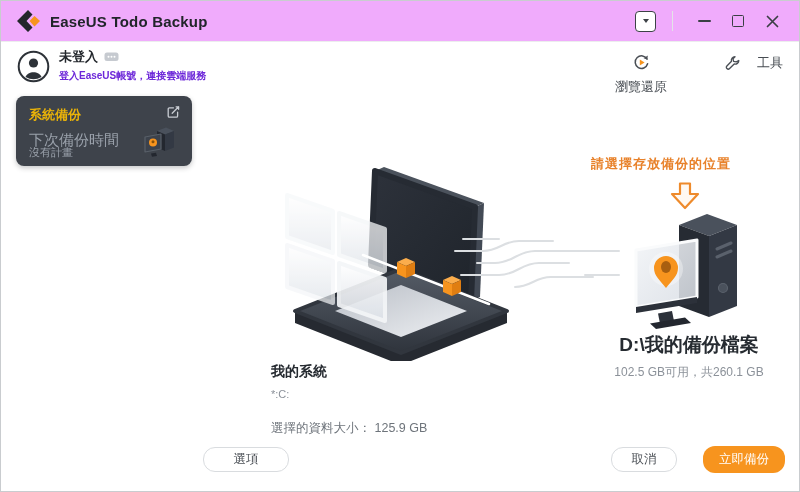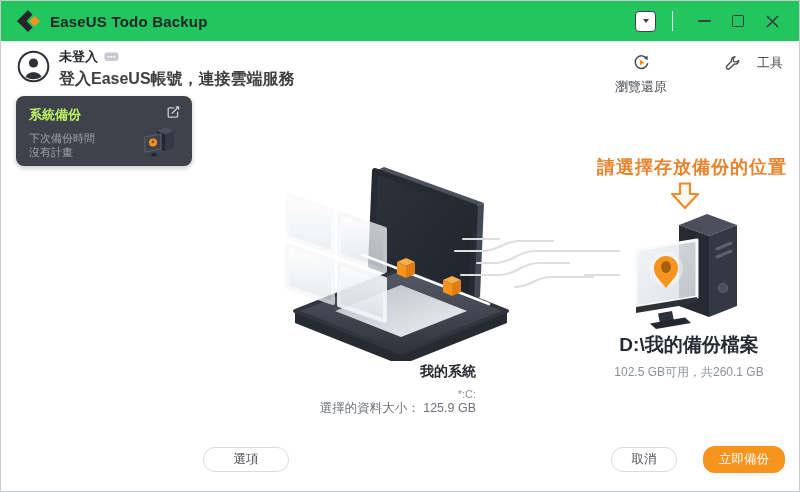--- a/index.html
+++ b/index.html
@@ -1,66 +1,66 @@
 <!DOCTYPE html>
 <html><head>
 <meta charset="utf-8">
 <style>
   html,body{margin:0;padding:0;width:800px;height:492px;overflow:hidden;
     font-family:"Liberation Sans","DejaVu Sans",sans-serif;background:#fff;}
   .window{position:absolute;inset:0;border:1px solid #c9cccf;background:#fff;box-sizing:border-box;}
 
   
   .titlebar{position:absolute;top:0;left:0;right:0;height:40px;border-bottom:1px solid #ecedee;
-    display:flex;align-items:center;background:#22c55e;}
+    display:flex;align-items:center;background:#f0abfc;}
   .logo{margin-left:16px;width:23px;height:23px;flex:0 0 auto;}
   .app-title{margin-left:10px;font-size:15px;font-weight:700;color:#21252a;letter-spacing:.2px;}
   .win-controls{position:absolute;right:10px;top:0;height:40px;display:flex;align-items:center;}
   .menu-btn{width:19px;height:19px;border:1.5px solid #3c4146;border-radius:4px;
     display:flex;align-items:center;justify-content:center;cursor:pointer;background:#fff;}
   .menu-caret{width:0;height:0;border-left:3.5px solid transparent;border-right:3.5px solid transparent;
     border-top:4.5px solid #3c4146;}
   .ctl-sep{width:1px;height:20px;background:#e3e4e6;margin:0 14px 0 16px;}
   .ctl{width:34px;height:40px;display:flex;align-items:center;justify-content:center;cursor:pointer;}
   .min-glyph{width:13px;height:2px;background:#3a3f44;border-radius:1px;}
   .max-glyph{width:10px;height:10px;border:1.6px solid #3a3f44;border-radius:1.5px;}
 
   
   .avatar{position:absolute;left:16px;top:49px;width:33px;height:33px;}
   .login-block{position:absolute;left:58px;top:47px;cursor:pointer;}
   .login-line1{display:flex;align-items:center;gap:6px;}
   .login-title{font-size:13px;font-weight:700;color:#23272c;text-align:center;}
-  .login-sub{margin-top:3px;font-size:16px;font-weight:700;color:#404040;}
+  .login-sub{margin-top:3px;font-size:10px;font-weight:700;color:#6d28d9;}
   .nav-item{position:absolute;top:53px;display:flex;align-items:center;gap:7px;cursor:pointer;}
   .nav-restore{left:614px;flex-direction:column;}
   .nav-tools{left:724px;gap:16px;}
   .nav-label{font-size:13px;color:#474c52;}
 
   
   .task-card{position:absolute;left:15px;top:95px;width:176px;height:70px;background:#3E434B;
     border-radius:8px;cursor:pointer;box-shadow:0 2px 5px rgba(30,34,40,.25);}
-  .task-title{position:absolute;left:13px;top:10px;font-size:13px;font-weight:700;color:#bef264;}
+  .task-title{position:absolute;left:13px;top:10px;font-size:13px;font-weight:700;color:#eab308;}
   .edit-btn{position:absolute;right:11px;top:9px;width:15px;height:15px;cursor:pointer;}
-  .task-line1{position:absolute;left:13px;top:35px;font-size:11px;color:#9aa1ab;}
+  .task-line1{position:absolute;left:13px;top:35px;font-size:15px;color:#9aa1ab;}
   .task-line2{position:absolute;left:13px;top:49px;font-size:11px;color:#9aa1ab;}
   .mini-illu{position:absolute;right:12px;bottom:7px;width:40px;height:33px;}
 
   
   .src-illu{position:absolute;left:276px;top:146px;width:250px;height:214px;}
   .speedlines{position:absolute;left:452px;top:226px;width:172px;height:76px;}
   .dst-illu{position:absolute;left:622px;top:206px;width:132px;height:124px;cursor:pointer;}
-  .dest-hint{position:absolute;left:590px;top:154px;width:196px;text-align:right;
-    font-size:18px;font-weight:700;color:#E8822B;letter-spacing:1px;}
+  .dest-hint{position:absolute;left:590px;top:154px;width:196px;text-align:left;
+    font-size:13px;font-weight:700;color:#E8822B;letter-spacing:1px;}
   .down-arrow{position:absolute;left:669px;top:181px;width:30px;height:28px;}
 
   
-  .src-block{position:absolute;left:270px;top:362px;width:205px;text-align:right;cursor:pointer;}
+  .src-block{position:absolute;left:270px;top:362px;width:205px;text-align:left;cursor:pointer;}
   .src-title{font-size:14px;font-weight:700;color:#262b31;}
   .src-drive{margin-top:7px;font-size:11px;color:#8b9199;}
-  .src-size{margin-top:0;font-size:12.5px;color:#6e747b;}
+  .src-size{margin-top:20px;font-size:12.5px;color:#6e747b;}
   .dst-block{position:absolute;left:590px;top:331px;width:196px;text-align:center;cursor:pointer;}
   .dst-path{font-size:19px;font-weight:700;color:#262b31;}
   .dst-space{margin-top:6px;font-size:12px;color:#8b9199;}
 
   
   .btn{position:absolute;display:flex;align-items:center;justify-content:center;border-radius:12px;
     font-size:12.5px;cursor:pointer;box-sizing:border-box;}
   .btn-light{background:#fff;border:1px solid #d9dcdf;color:#4a4f55;}
   .btn-options{left:202px;top:446px;width:86px;height:25px;}
   .btn-cancel{left:610px;top:446px;width:66px;height:25px;}

